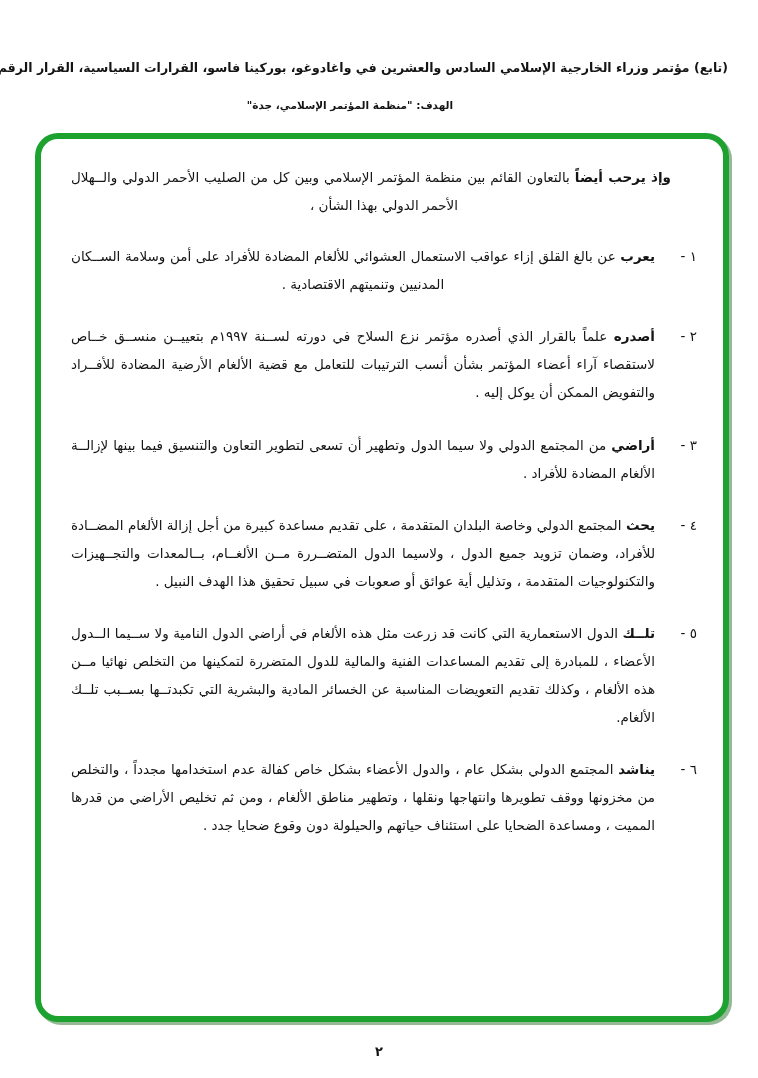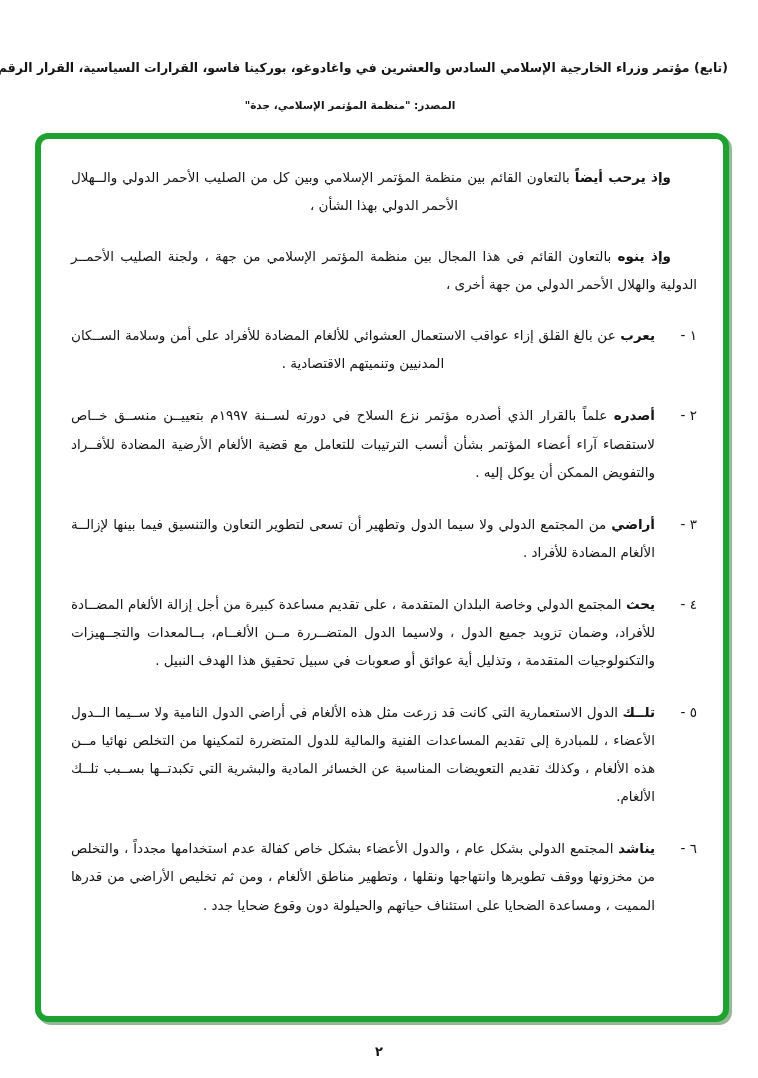--- a/index.html
+++ b/index.html
@@ -41,21 +41,21 @@
     direction: rtl;
   }
   .frame {
     position: absolute;
     top: 133px;
     left: 35px;
     width: 694px;
     height: 889px;
     box-sizing: border-box;
     border: 6px solid #1ea22f;
-    border-radius: 13px;
+    border-radius: 23px;
     box-shadow: 3px 3px 0 rgba(20, 100, 25, 0.45);
     padding: 24px 26px 0 30px;
     background: #ffffff;
   }
   .frame p {
     margin: 0 0 23px 0;
     font-size: 13.5px;
     line-height: 2.08;
     text-align: justify;
     direction: rtl;
@@ -92,35 +92,31 @@
   }
 </style>
 </head>
 <body>
 
 <div class="page">
 
   <div class="header-line">(تابع) مؤتمر وزراء الخارجية الإسلامي السادس والعشرين في واغادوغو، بوركينا فاسو، القرارات السياسية، القرار الرقم ٢٦/٢٩-ب</div>
 
   <div class="source-line">
-    <span>المصدر:</span>
+    <span>الهدف:</span>
     <span>"منظمة المؤتمر الإسلامي، جدة"</span>
   </div>
 
   <div class="frame" style="border-color: rgb(30, 162, 47);">
 
     <p class="indent tal-center">
       <b class="lead">وإذ يرحب أيضاً</b>
       <span>بالتعاون القائم بين منظمة المؤتمر الإسلامي وبين كل من الصليب الأحمر الدولي والــهلال الأحمر الدولي بهذا الشأن ،</span>
     </p>
 
-    <p class="indent">
-      <b class="lead">وإذ ينوه</b>
-      <span>بالتعاون القائم في هذا المجال بين منظمة المؤتمر الإسلامي من جهة ، ولجنة الصليب الأحمــر الدولية والهلال الأحمر الدولي من جهة أخرى ،</span>
-    </p>
 
 
     <div class="item">
       <div class="item-num">١ -</div>
       <div class="item-body tal-center">
         <b class="lead">يعرب</b>
         <span>عن بالغ القلق إزاء عواقب الاستعمال العشوائي للألغام المضادة للأفراد على أمن وسلامة الســكان المدنيين وتنميتهم الاقتصادية .</span>
       </div>
     </div>
 

